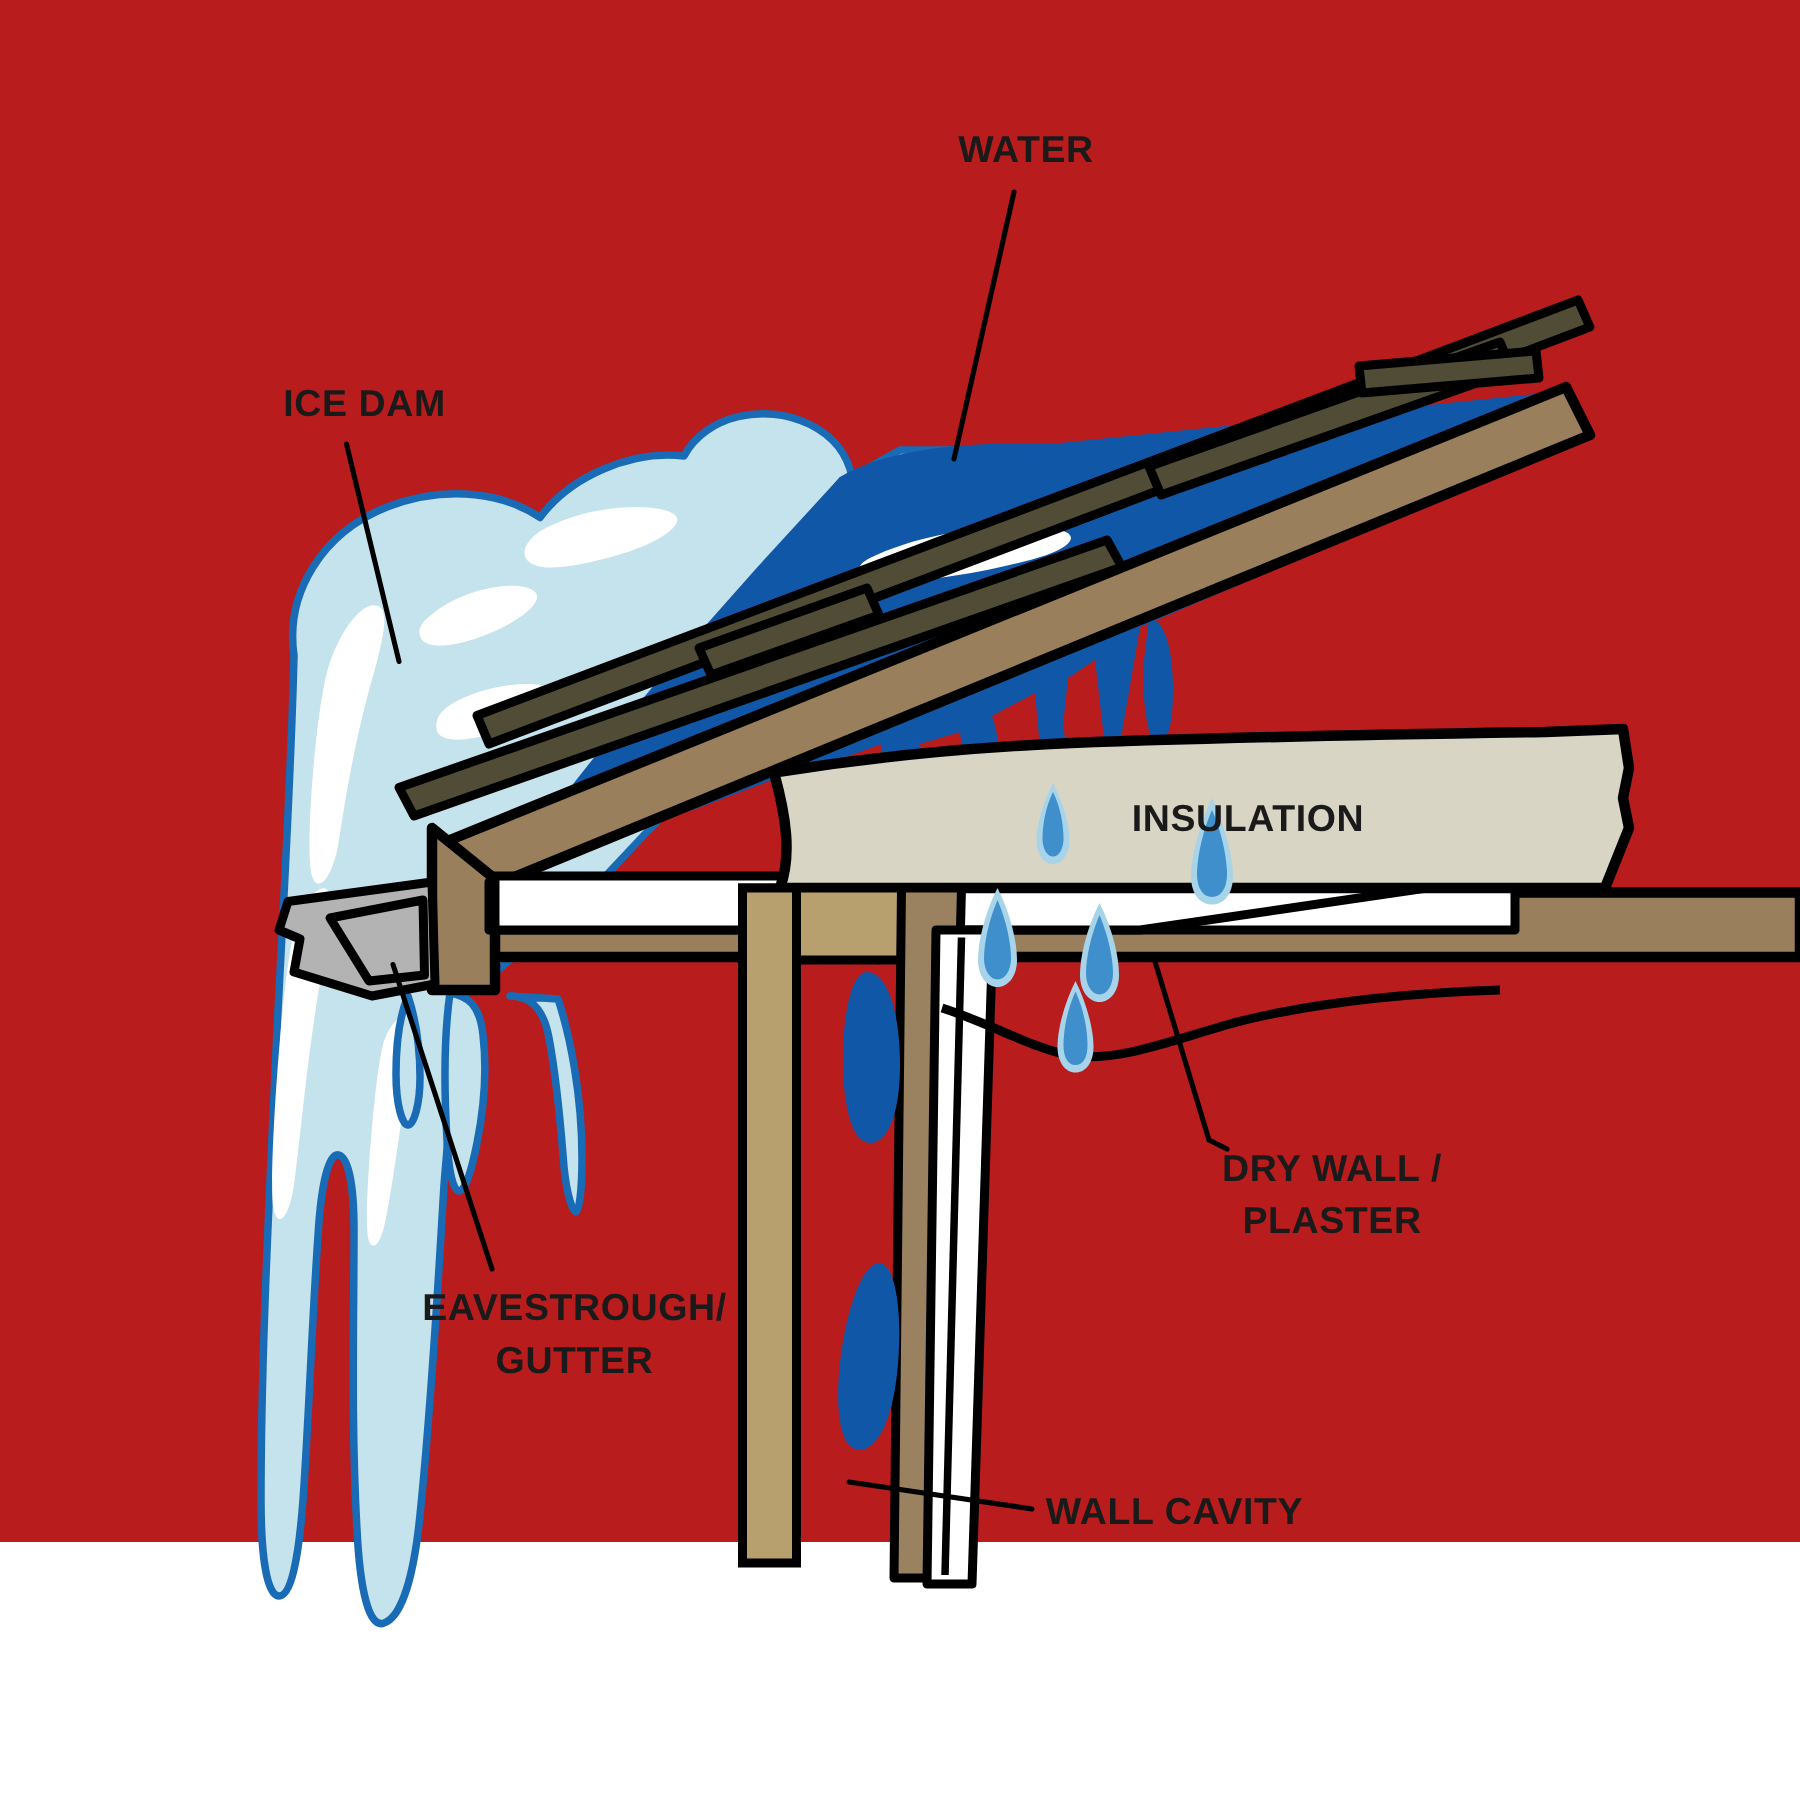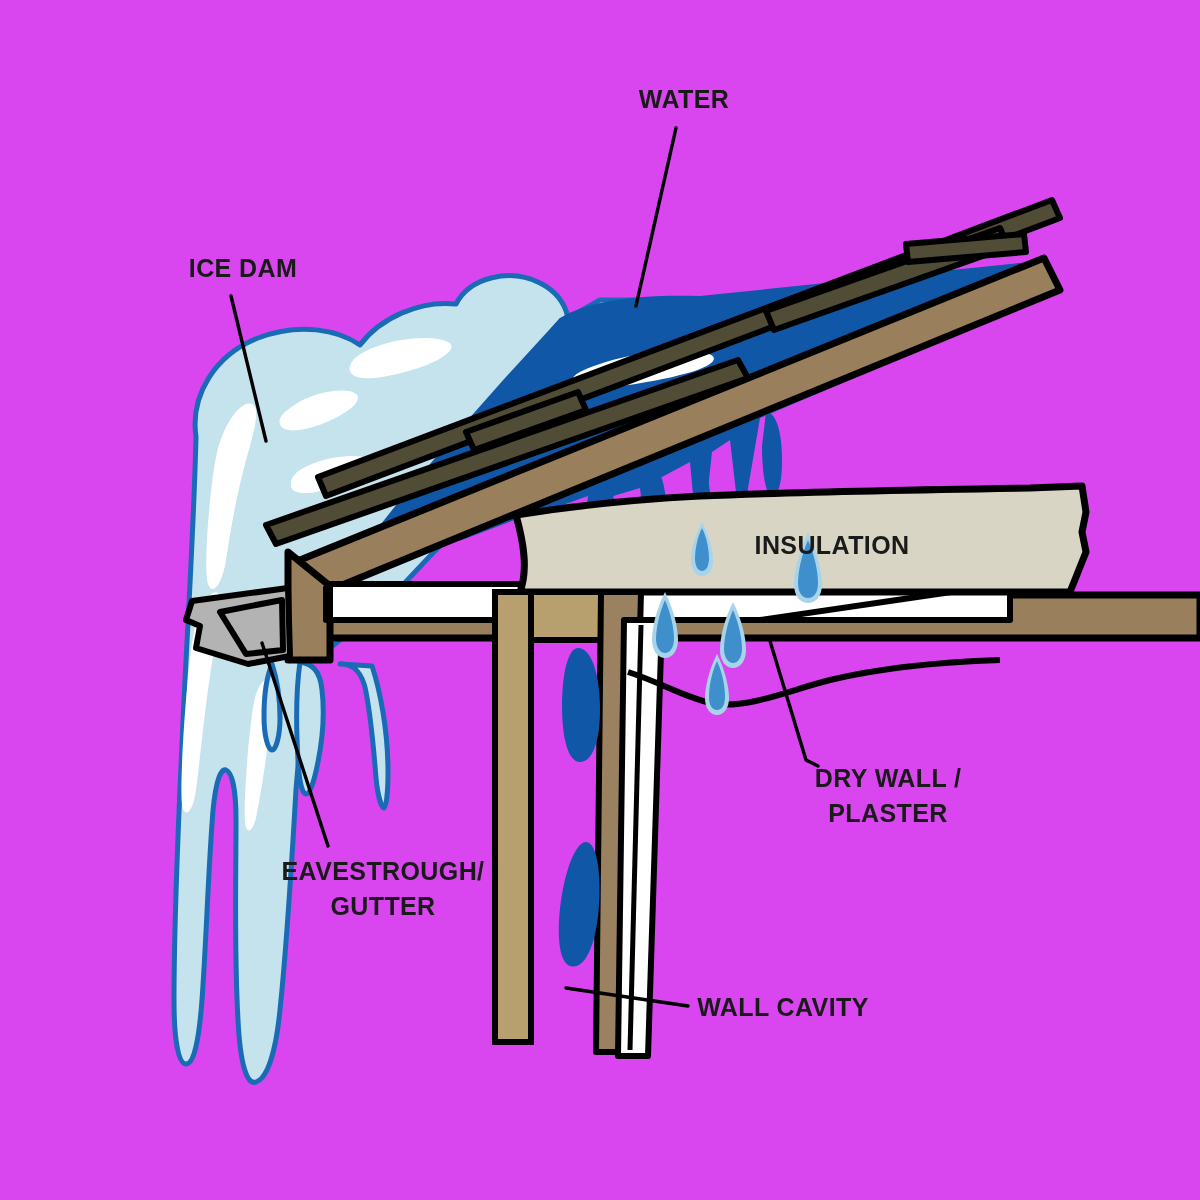--- a/index.html
+++ b/index.html
@@ -1,17 +1,17 @@
 <!DOCTYPE html>
 <html><head>
 <meta charset="utf-8">
 <style>
   html,body{margin:0;padding:0;background:#ffffff;}
   body{width:1200px;height:1200px;overflow:hidden;font-family:"Liberation Sans",sans-serif;}
-  #stage{position:relative;width:1200px;height:1200px;background:#d946ef;}
+  #stage{position:relative;width:1200px;height:1028px;background:#b91c1c;}
   svg#diagram{position:absolute;left:0;top:0;width:1200px;height:1200px;display:block;}
   .lbl{font-family:"Liberation Sans",sans-serif;font-size:25px;font-weight:700;fill:#1a1a1a;letter-spacing:.4px;}
   .leader{stroke:#000;stroke-width:3.4;fill:none;stroke-linecap:round;}
 </style>
 </head>
 <body>
 
 <div id="stage">
 <svg id="diagram" viewBox="0 0 1200 1200">
 

